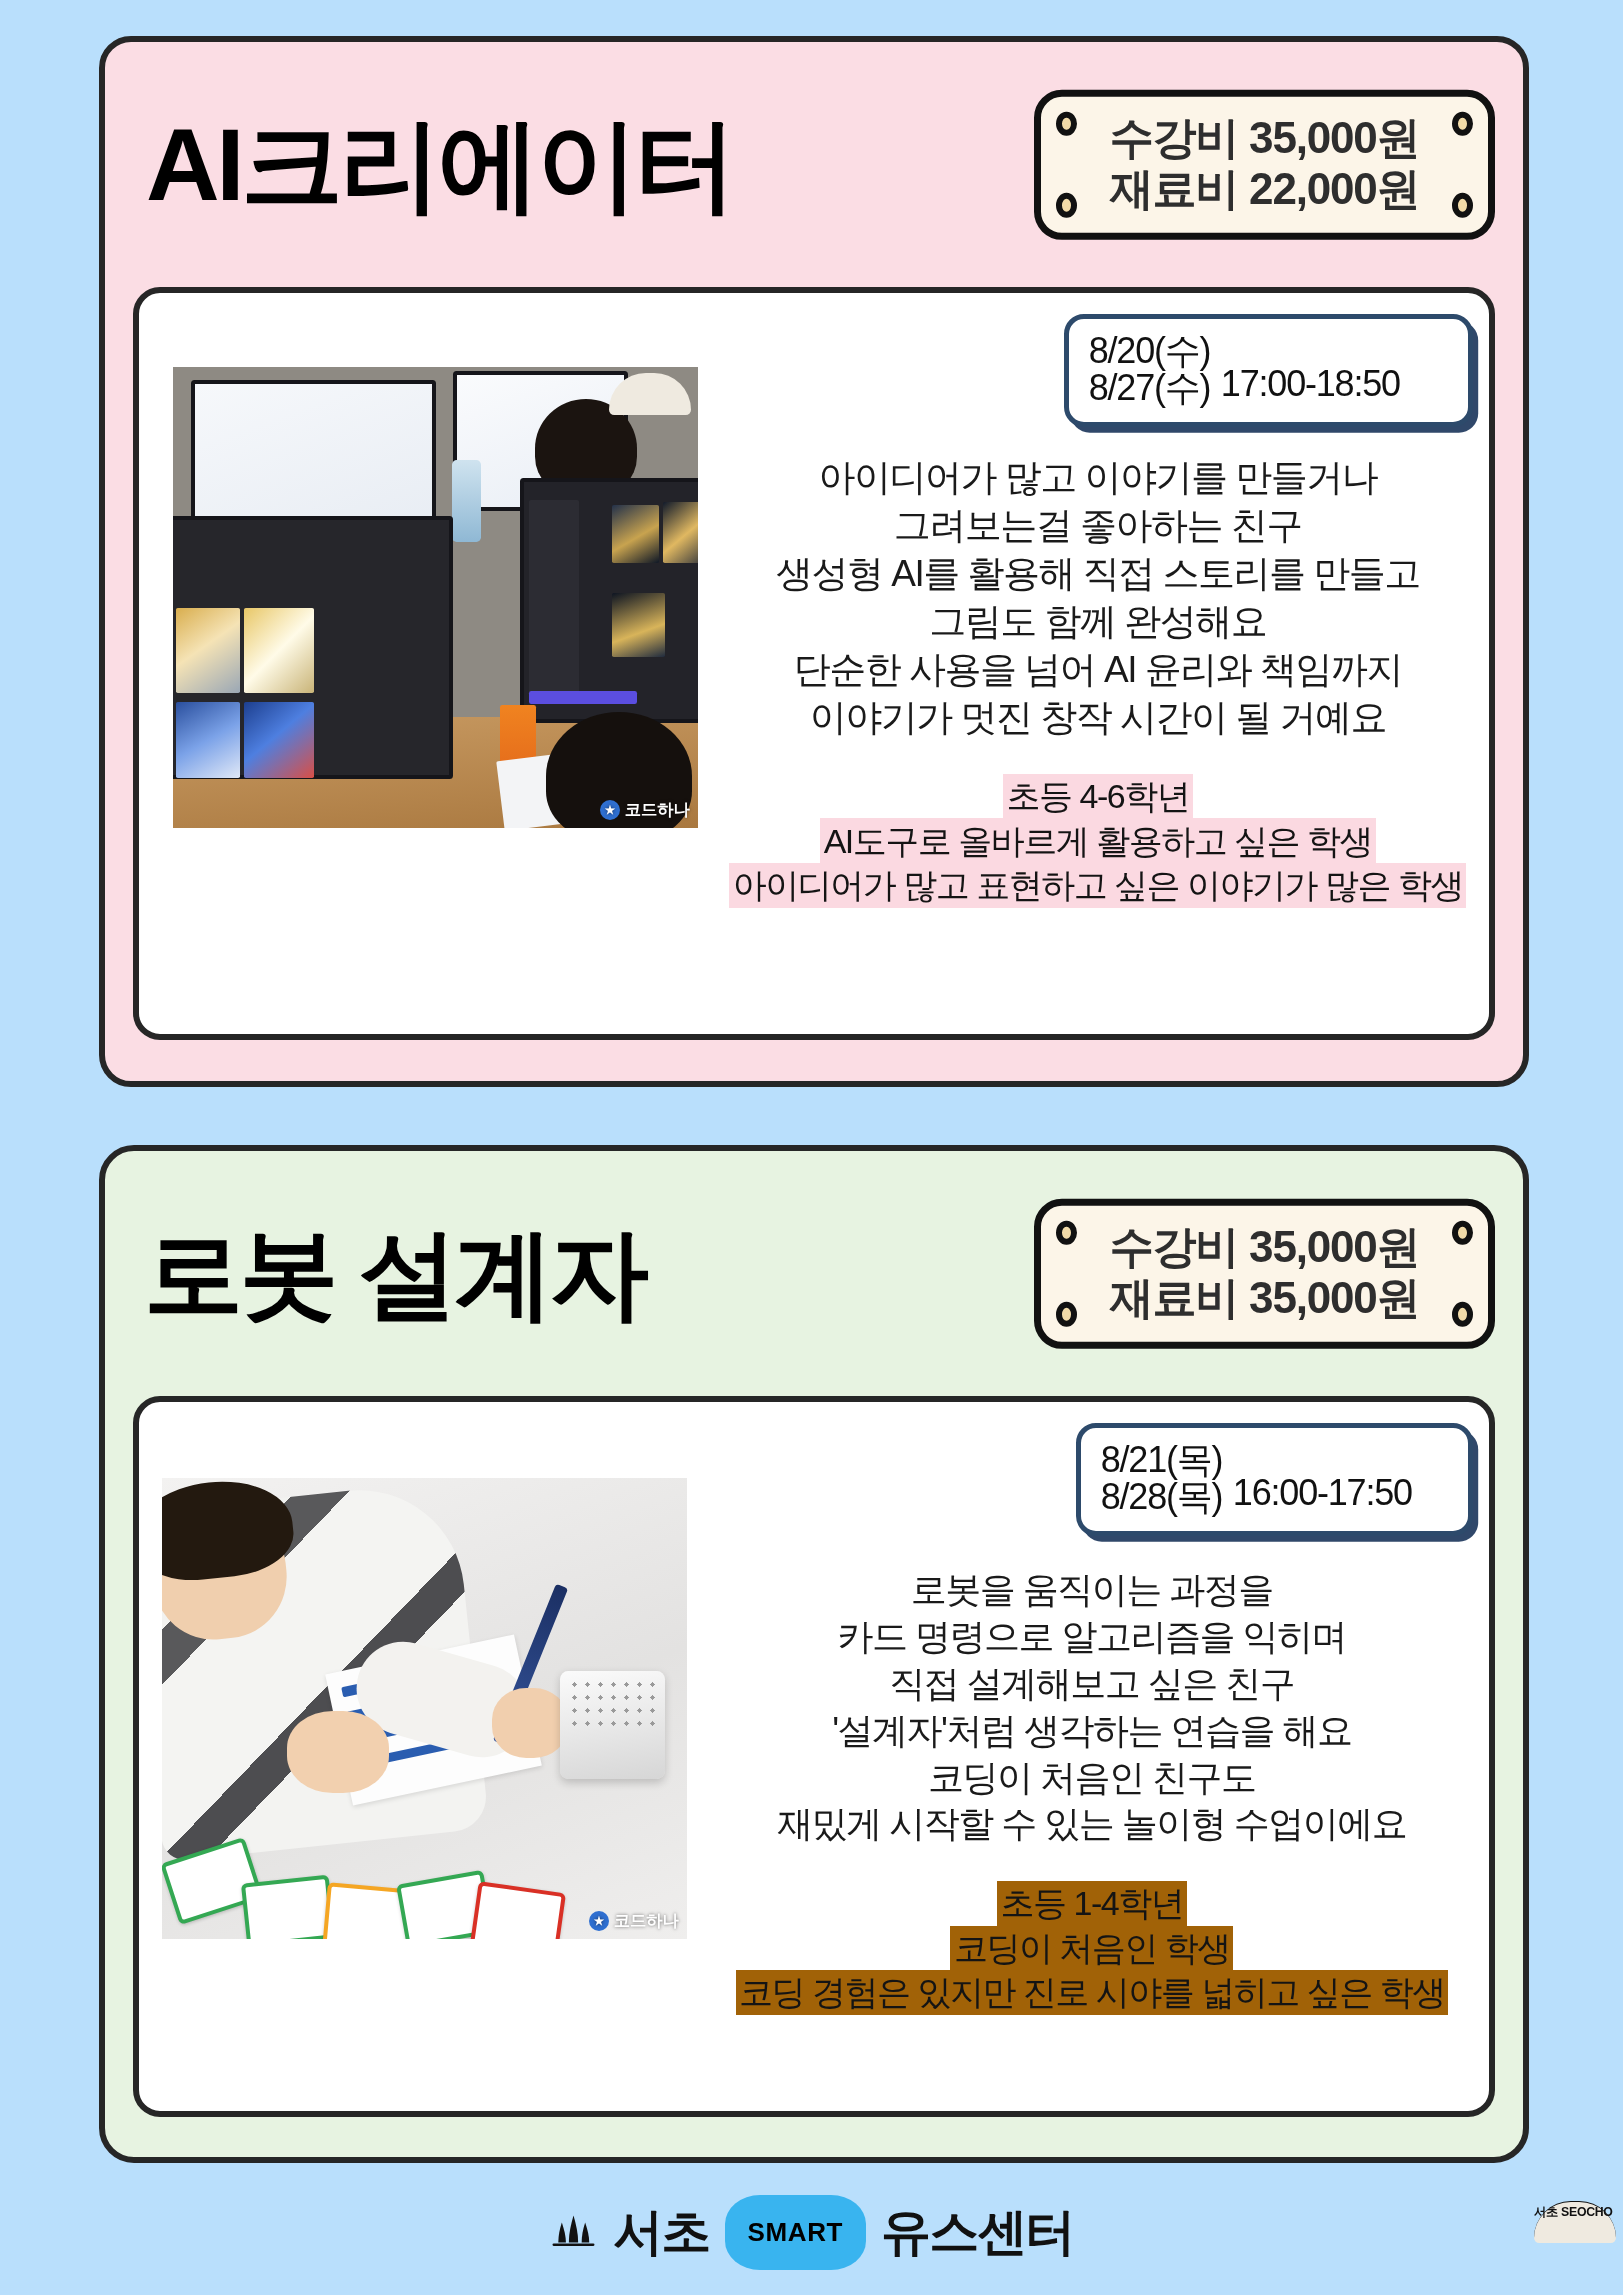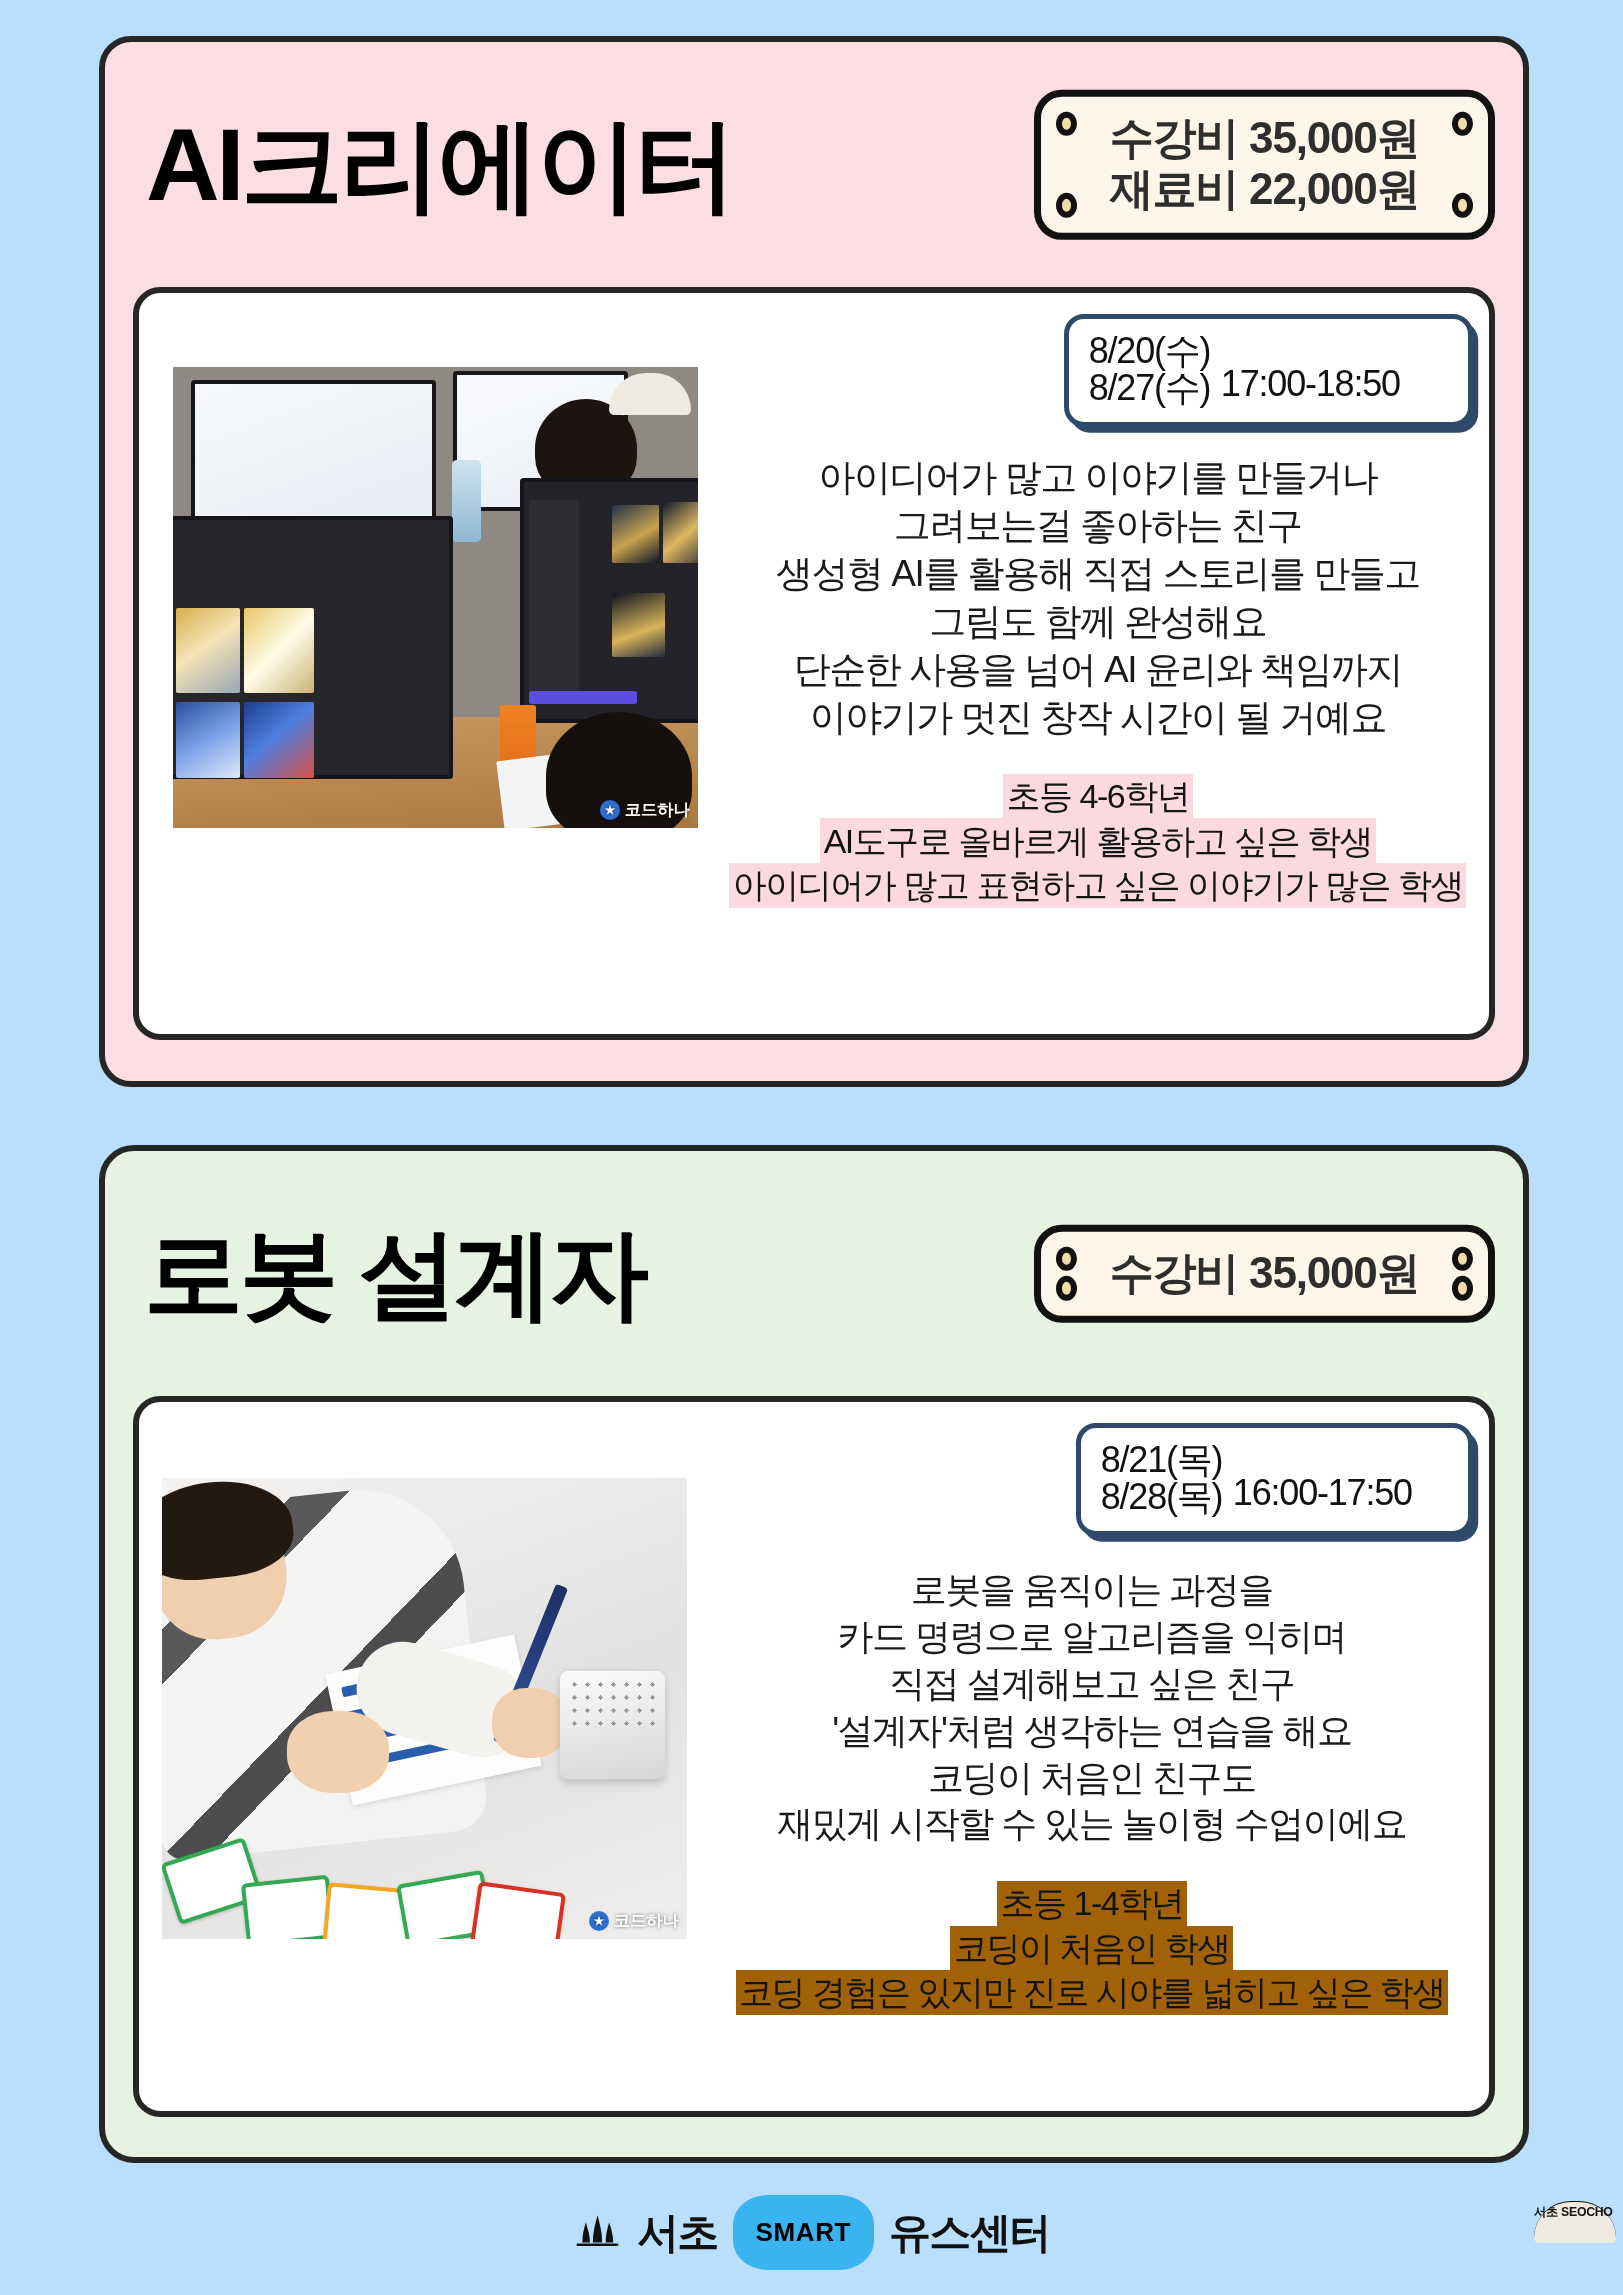--- a/index.html
+++ b/index.html
@@ -263,21 +263,21 @@
     display: flex;
     flex-direction: column;
     align-items: flex-end;
     gap: 2.3px;
   }
   .seocho-mark .glyph { width: 49px; height: 39px; }
   .seocho-mark .cap {
     font-size: 12.3px; font-weight: 700; color: #111; letter-spacing: -0.3px;
     border-top: 1.8px solid #111; padding-top: 1.8px;
   }
-  .logo-word { font-size: 42px; font-weight: 700; color: #111; letter-spacing: -1.8px; }
+  .logo-word { font-size: 50px; font-weight: 700; color: #111; letter-spacing: -1.8px; }
   .smart-pill {
     background: #39b4ef;
     color: #000000;
     font-size: 26px;
     font-weight: 700;
     letter-spacing: 0.6px;
     padding: 22px 23px;
     border-radius: 35px / 29px;
   }
 </style>
@@ -381,20 +381,21 @@
 
     <div class="card-head">
       <h1 class="course-title">로봇 설계자</h1>
 
       <div class="price-badge">
         <span class="badge-dot tl"></span>
         <span class="badge-dot tr"></span>
         <span class="badge-dot bl"></span>
         <span class="badge-dot br"></span>
         <div class="price-line">수강비 35,000원</div>
+        <div class="price-line">재료비 35,000원</div>
       </div>
     </div>
 
     <div class="card-body">
 
       <div class="photo">
         <div class="scene">
           <div class="marble"></div>
 
           <div class="kid-body">

